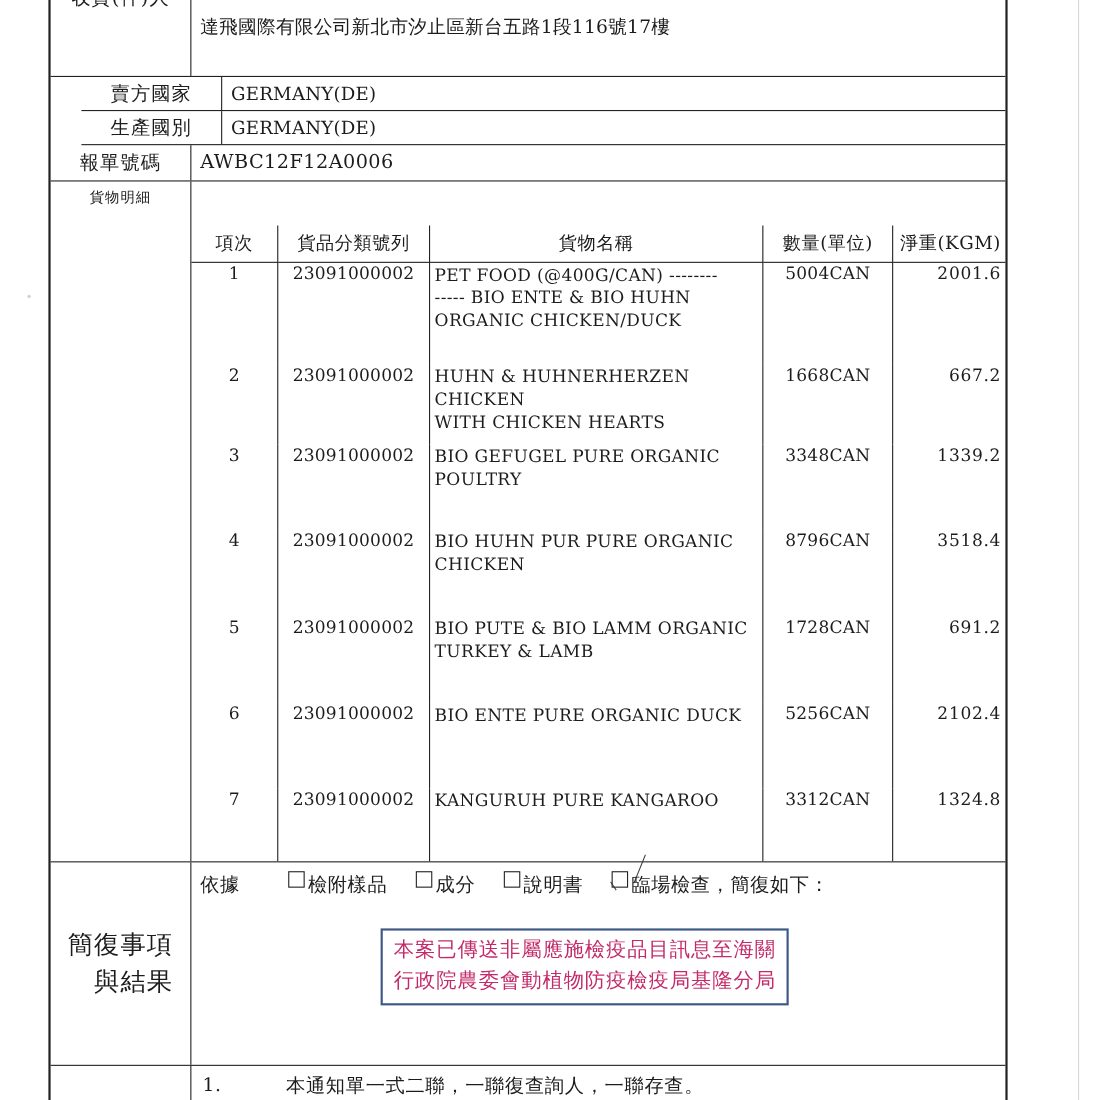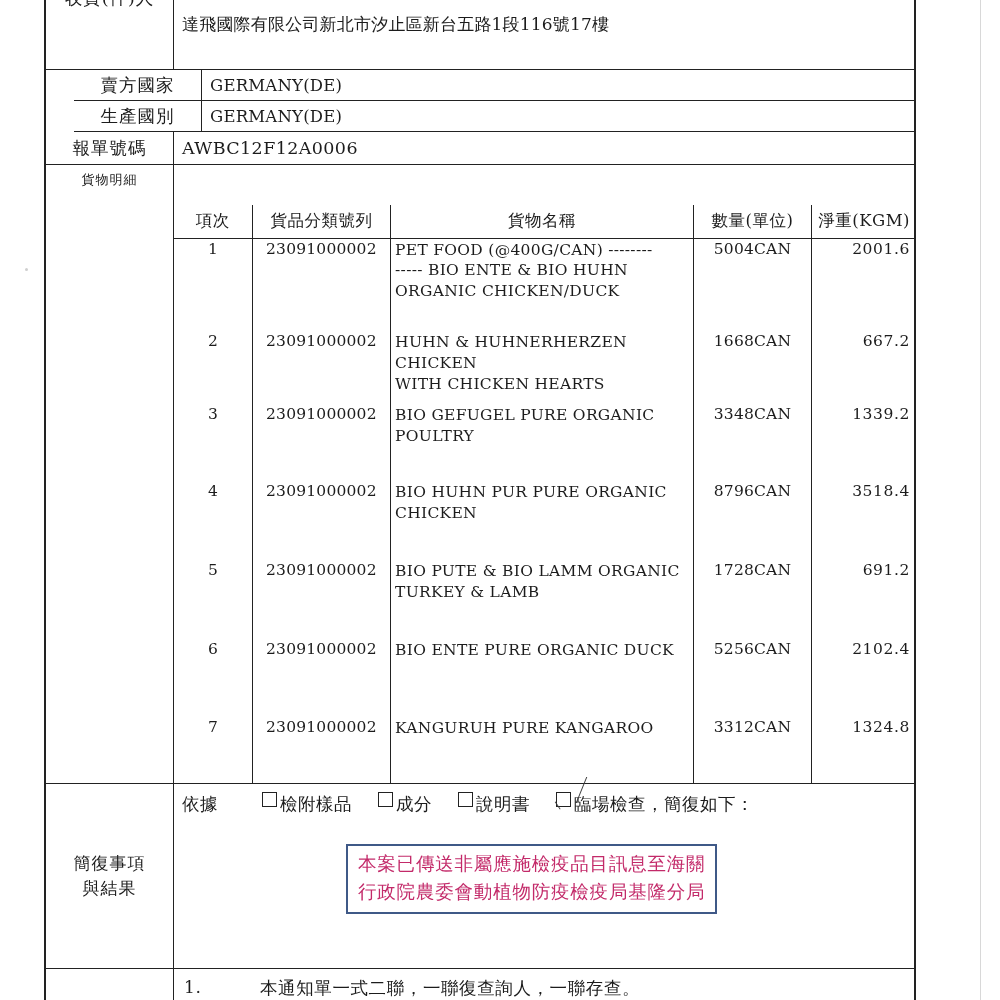--- a/index.html
+++ b/index.html
@@ -132,21 +132,21 @@
   td.c-wt   { text-align: center; font-size: 16px; padding-top: 5px; letter-spacing: 0.6px; }
 
   
   .row-remarks { }
   .remarks-left {
     width: 128px; min-width: 128px;
     border-right: 1.6px solid #222;
     display: flex; align-items: center; justify-content: center;
     box-sizing: border-box;
   }
-  .remarks-left-txt { text-align: center; font-size: 17px; line-height: 1.5; letter-spacing: 1px; }
+  .remarks-left-txt { text-align: right; font-size: 23px; line-height: 1.5; letter-spacing: 1px; }
   .remarks-right { flex: 1; position: relative; height: 184px; box-sizing: border-box; }
 
   .basis-line {
     display: flex;
     align-items: center;
     padding: 8px 0 0 8px;
     font-size: 17.5px;
     letter-spacing: 0.5px;
   }
   .basis-word { margin-right: 44px; }

